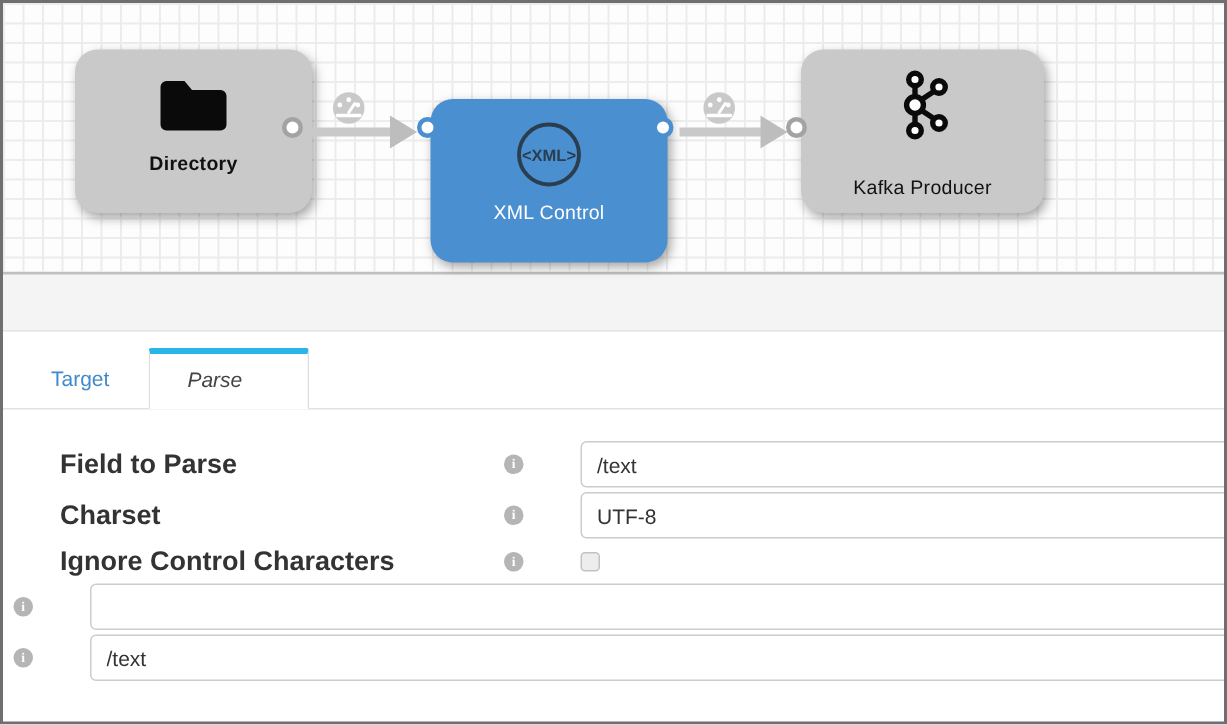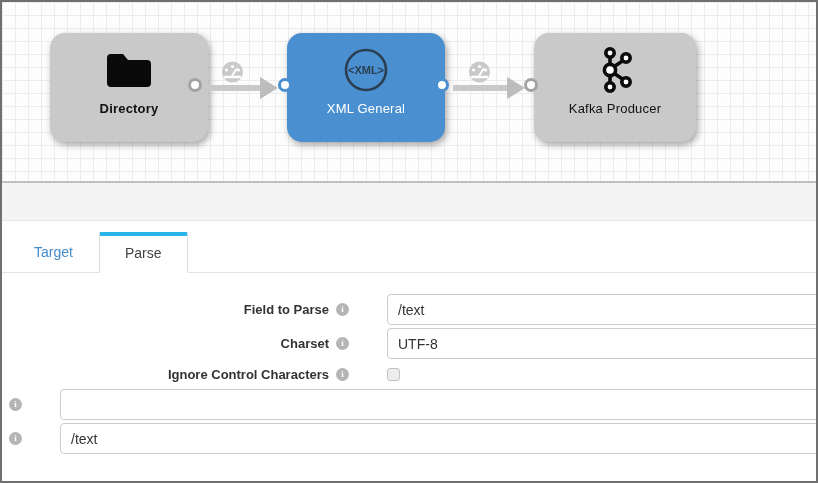--- a/index.html
+++ b/index.html
@@ -19,21 +19,21 @@
       linear-gradient(#ececec 1px, transparent 1px),
       linear-gradient(90deg, #ececec 1px, transparent 1px);
     background-size:13px 13px;
   }
   .node {
     position:absolute; top:31px; height:109px; border-radius:15px;
     box-shadow:2px 3px 7px rgba(0,0,0,0.35);
     display:flex; flex-direction:column; align-items:center; justify-content:flex-start;
   }
   .node.gray { background:#c9c9c9; color:#111; }
-  .node.blue { color:#fff; }
+  .node.blue { color:#fff;margin-top:33px; }
   .node-icon { margin-top:14px; height:46px; display:flex; align-items:center; justify-content:center; }
   .node-label { margin-top:8px; font-size:13px; letter-spacing:0.2px; }
 
   .port {
     position:absolute; width:14px; height:14px; border-radius:50%;
     background:#fff; border:3px solid #a3a3a3; top:76px;
   }
   .port.blue-ring { border-color:#4a8fd0; }
 
   .link-line { position:absolute; top:83px; height:6px; background:#c9c9c9; }
@@ -55,31 +55,31 @@
     position:relative; margin-top:12px; height:40px; padding-left:30px;
     border-bottom:1px solid #e2e2e2; display:flex; align-items:flex-end;
   }
   .tab-inactive {
     padding:0 26px 12px 2px; font-size:14px; color:#428bca; cursor:pointer;
   }
   .tab-active {
     position:relative; margin-bottom:-1px; background:#fff;
     border:1px solid #dcdcdc; border-bottom:1px solid #fff;
     border-top:4px solid #29b5e8; border-radius:2px 2px 0 0;
-    padding:9px 25px 11px 25px; font-size:14px; color:#444;
+    padding:9px 43px 11px 25px; font-size:14px; color:#444;font-style:italic;
   }
 
   
   .form { padding-top:21px; }
   .form-row { display:flex; align-items:center; margin-bottom:3px; margin-right:-6px; }
   .form-row.input-row { height:31px; }
   .form-row.checkbox-row { height:24px; }
   .label-cell {
-    width:327px; text-align:right; font-size:13px; font-weight:bold; color:#333;
-    white-space:nowrap; flex:0 0 auto;
+    width:327px; font-size:18px; font-weight:bold; color:#333;
+    white-space:nowrap; flex:0 0 auto;padding-left:38px;
   }
   .info-icon {
     flex:0 0 auto; width:13px; height:13px; margin-left:7px; border-radius:50%;
     background:#b5b5b5; color:#fff; font-size:9px; font-weight:bold;
     font-family:"Liberation Serif", serif;
     display:flex; align-items:center; justify-content:center; line-height:1;
   }
   .input-cell { flex:1 1 auto; margin-left:38px; }
   .text-input {
     width:100%; height:31px; border:1px solid #ccc; border-radius:4px;
@@ -107,24 +107,24 @@
       <div class="node-label">Directory</div>
     </div>
 
     <div class="node blue" style="left:285px; width:158px; background:#4a8fd0;">
       <div class="node-icon">
         <svg width="46" height="46" viewBox="0 0 46 46">
           <circle cx="23" cy="23" r="20" fill="none" stroke="#2b3e50" stroke-width="2.6"></circle>
           <text x="23" y="27" text-anchor="middle" font-size="11" font-weight="bold" font-family="Liberation Sans, sans-serif" fill="#2b3e50">&lt;XML&gt;</text>
         </svg>
       </div>
-      <div class="node-label">XML General</div>
-    </div>
-
-    <div class="node gray" style="left:532px; width:162px;">
+      <div class="node-label">XML Control</div>
+    </div>
+
+    <div class="node gray" style="left:532px; width:162px;gap:16px;">
       <div class="node-icon">
         <svg width="38" height="48" viewBox="0 0 38 48">
           <g stroke="#0a0a0a" stroke-width="3.6" fill="none">
             <line x1="14" y1="10" x2="14" y2="38"></line>
             <line x1="16" y1="22" x2="28" y2="14"></line>
             <line x1="16" y1="26" x2="28" y2="34"></line>
             <circle cx="14" cy="7" r="4.2" fill="#fff"></circle>
             <circle cx="14" cy="24" r="5.6" fill="#fff"></circle>
             <circle cx="14" cy="41" r="4.2" fill="#fff"></circle>
             <circle cx="30" cy="12" r="4.2" fill="#fff"></circle>

